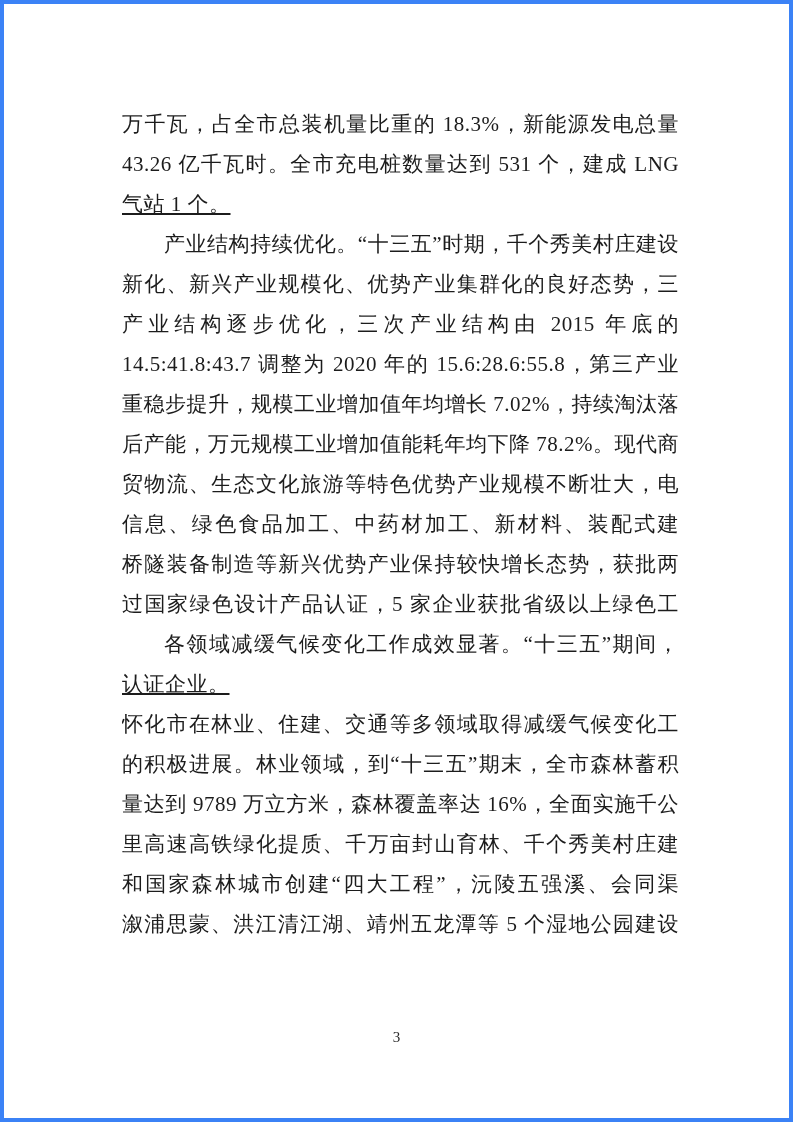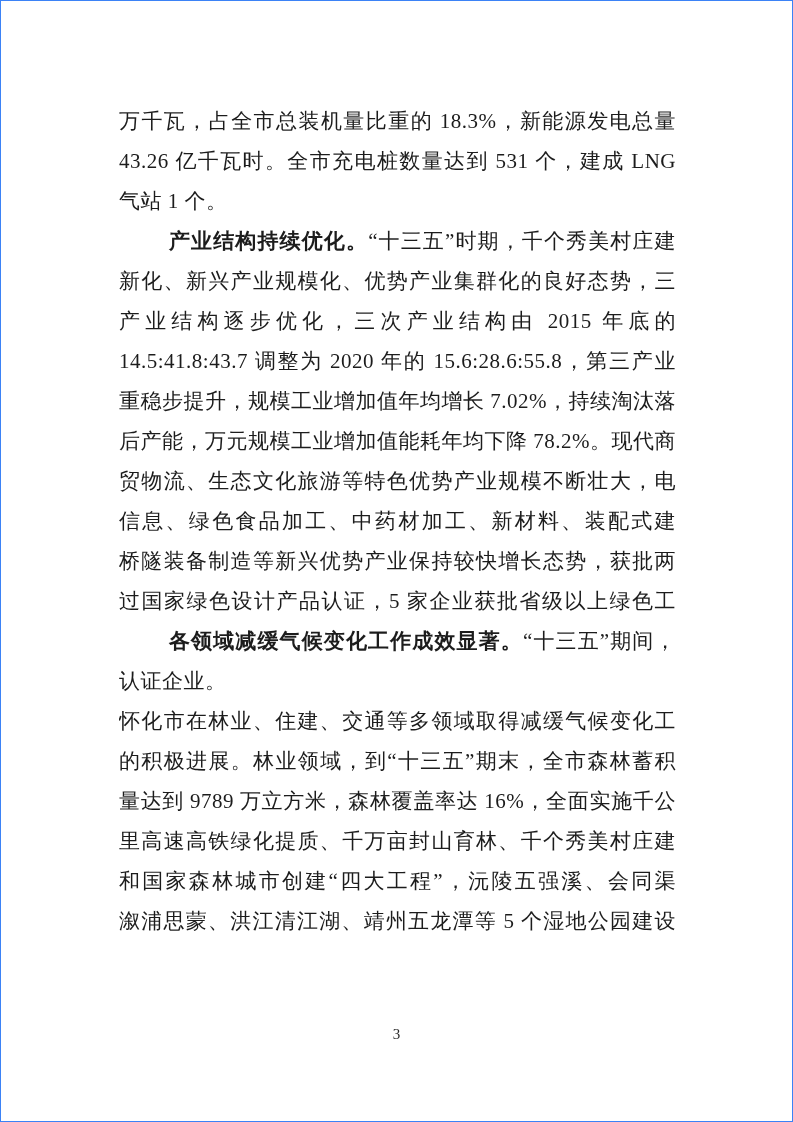--- a/index.html
+++ b/index.html
@@ -6,21 +6,21 @@
     margin: 0;
     padding: 0;
     background: #ffffff;
   }
   .page {
     position: relative;
     width: 793px;
     height: 1122px;
     box-sizing: border-box;
     background: #ffffff;
-    border: 1px solid #3b82f6;
+    border: 4px solid #3b82f6;
     overflow: hidden;
     font-family: "Liberation Serif", "DejaVu Serif", serif;
     color: #1c1c1c;
   }
   .doc-body {
     position: absolute;
     left: 118px;
     top: 100px;
     width: 557px;
   }
@@ -29,27 +29,27 @@
     line-height: 40px;
     height: 40px;
     text-align: justify;
     text-align-last: justify;
     text-justify: inter-character;
     overflow: hidden;
     letter-spacing: 0.5px;
   }
   .text-line.no-stretch {
     text-align-last: left;
+    text-decoration: underline;
   }
   .text-line.indent {
     text-indent: 2em;
   }
   .seg-bold {
-    font-weight: 700;
-    margin-left: 8px;
+    font-weight: 400;
   }
   .page-number {
     position: absolute;
     left: 0;
     right: 0;
     top: 1022px;
     text-align: center;
     font-size: 15px;
     line-height: 22px;
     color: #2a2a2a;

